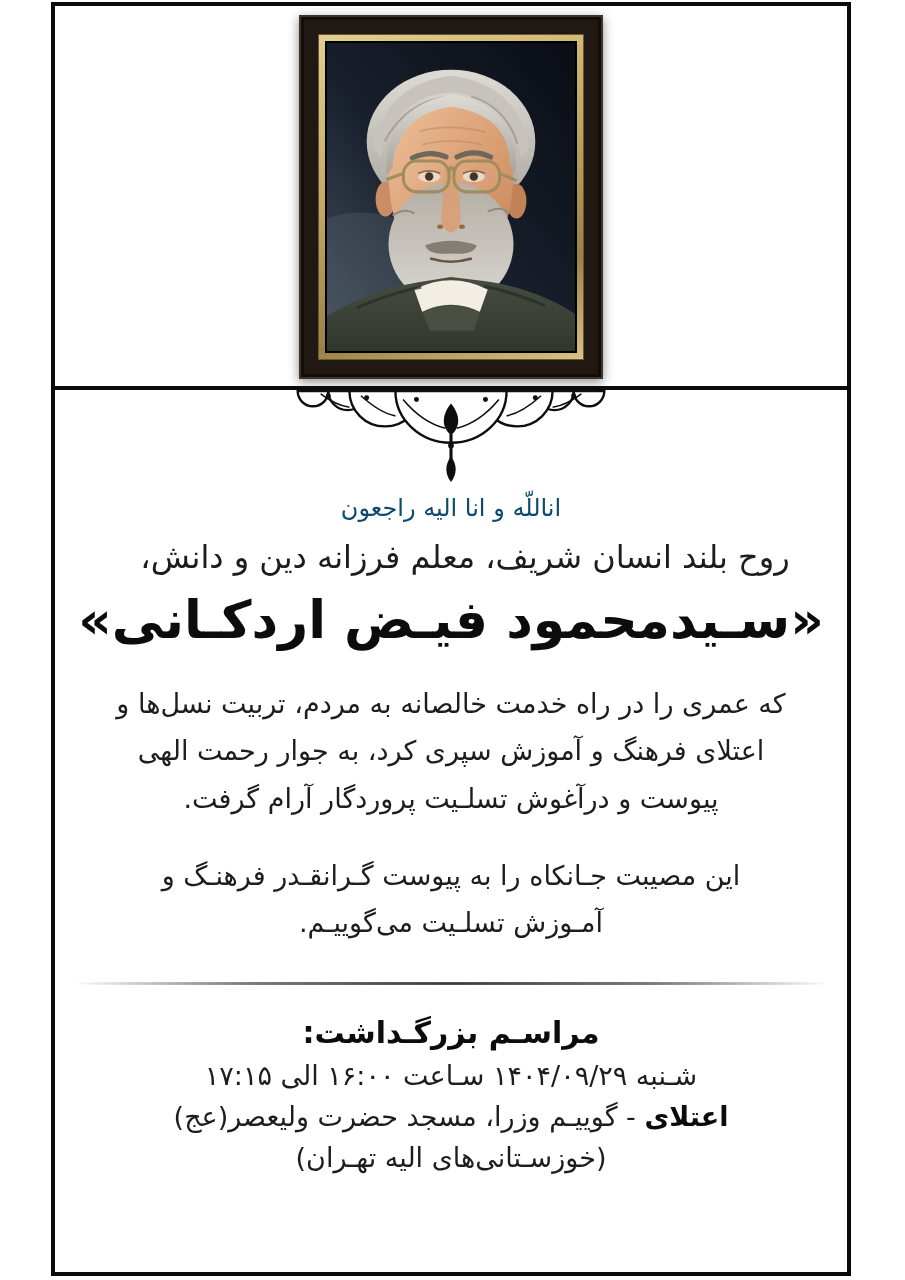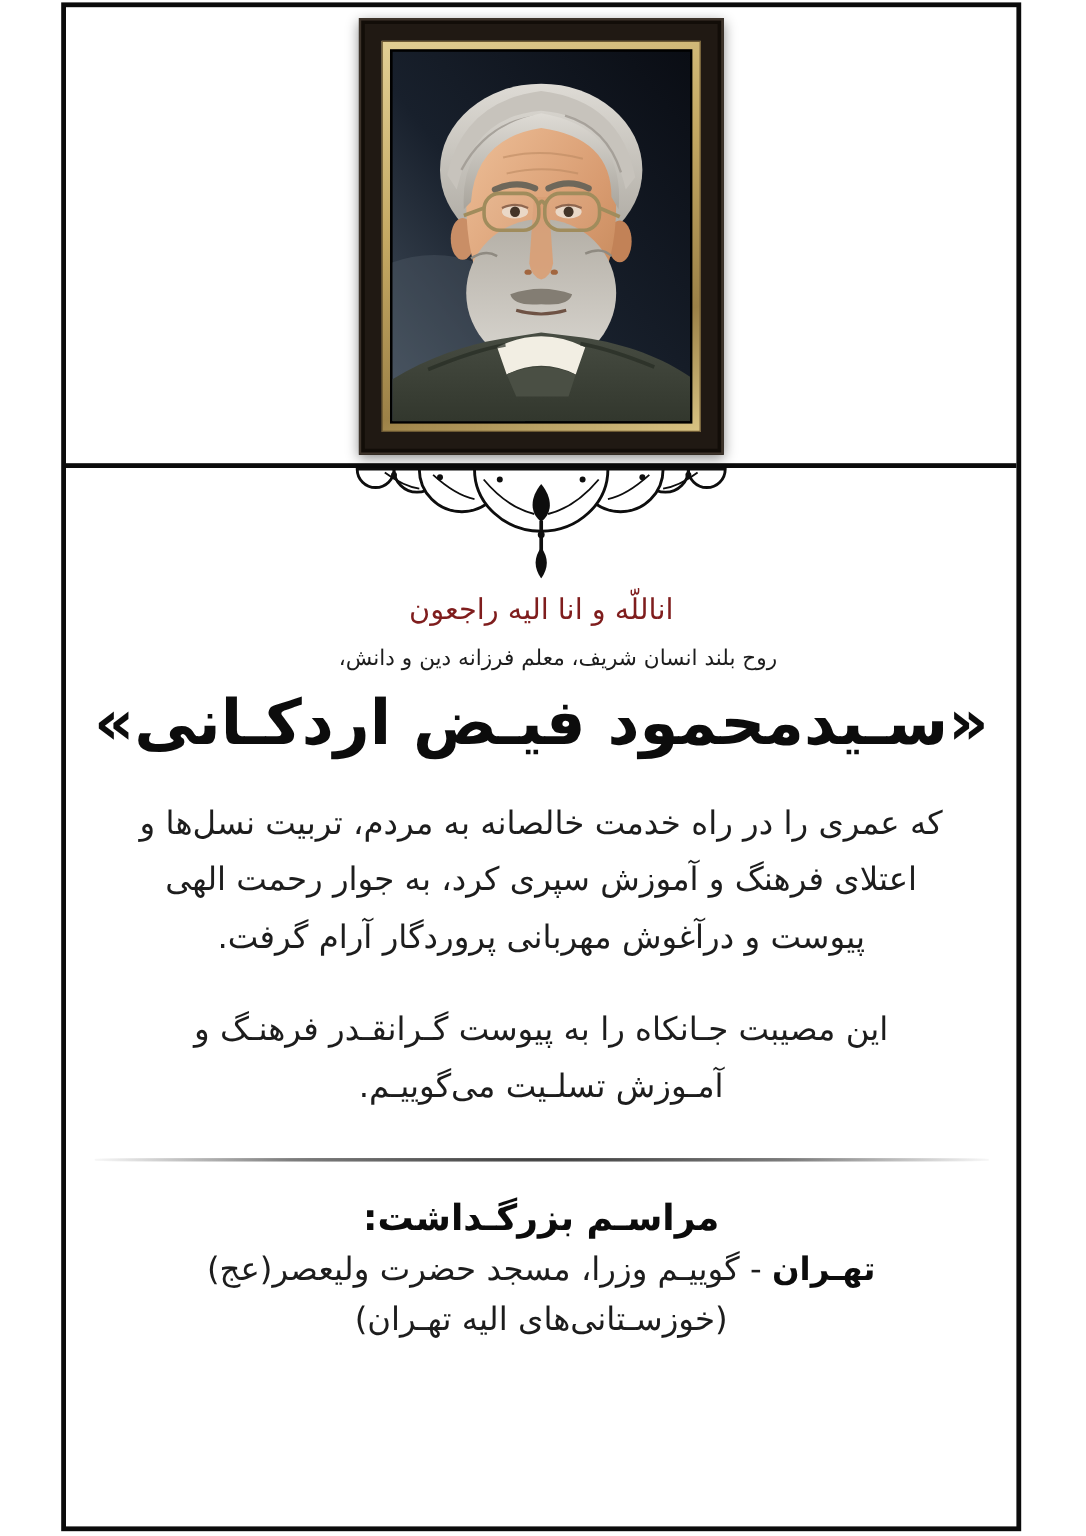--- a/index.html
+++ b/index.html
@@ -12,22 +12,22 @@
     box-shadow:inset 0 0 0 2px #3d332a, inset 0 0 0 5px #120d08, 0 3px 10px rgba(0,0,0,.45);}
   .frame-gold{background:linear-gradient(160deg,#e2cf94 0%,#c4a862 40%,#9c8147 75%,#d9c484 100%);
     padding:7px;box-shadow:inset 0 0 0 1px #6b5833;}
   .frame-inner{background:#000;padding:2px;}
   .portrait-svg{display:block;}
   
   .ornament-row{margin-top:7px;border-top:4px solid #0b0b0b;height:96px;text-align:center;}
   .ornament-row svg{display:block;margin:0 auto;}
   
   .content{direction:rtl;text-align:center;color:#1d1d1d;}
-  .istirja{margin-top:8px;font-size:24px;color:#7f1d1d;}
-  .intro{margin-top:16px;font-size:18px;padding-left:28px;}
+  .istirja{margin-top:8px;font-size:24px;color:#0c4a6e;}
+  .intro{margin-top:16px;font-size:32px;padding-left:28px;}
   .deceased-name{margin-top:14px;font-size:52px;font-weight:700;color:#0c0c0c;letter-spacing:0;}
   .body-par{margin:30px auto 0;width:705px;font-size:27px;line-height:1.75;}
   .body-par2{margin:30px auto 0;width:660px;font-size:27px;line-height:1.75;}
   .soft-divider{margin:36px auto 0;width:745px;height:3px;
     background:radial-gradient(ellipse 52% 160% at center,#3a3a3a 0%,#7e7e7e 55%,rgba(255,255,255,0) 99%);}
   .ceremony-heading{margin-top:30px;font-size:30px;font-weight:700;color:#0c0c0c;}
   .ceremony-line{margin-top:10px;font-size:27px;}
   .city{font-weight:700;color:#0c0c0c;}
 </style>
 </head>
@@ -145,23 +145,24 @@
           <circle cx="298" cy="6" r="2.6"></circle>
         <circle cx="170" cy="58" r="3"></circle>
       </g>
     </svg>
   </div>
 
   <div class="content">
     <div class="istirja">اناللّه و انا الیه راجعون</div>
     <div class="intro">روح بلند انسان شریف، معلم فرزانه دین و دانش،</div>
     <div class="deceased-name">«سـیدمحمود فیـض اردکـانی»</div>
-    <div class="body-par">که عمری را در راه خدمت خالصانه به مردم، تربیت نسل‌ها و اعتلای فرهنگ و آموزش سپری کرد، به جوار رحمت الهی پیوست و درآغوش مهربانی پروردگار آرام گرفت.</div>
+    <div class="body-par">که عمری را در راه خدمت خالصانه به مردم، تربیت نسل‌ها و اعتلای فرهنگ و آموزش سپری کرد، به جوار رحمت الهی پیوست و درآغوش تسلـیت پروردگار آرام گرفت.</div>
     <div class="body-par2">این مصیبت جـانکاه را به پیوست گـرانقـدر فرهنـگ و آمـوزش تسلـیت می‌گوییـم.</div>
 
     <div class="soft-divider"></div>
 
     <div class="ceremony-heading">مراسـم بزرگـداشت:</div>
-    <div class="ceremony-line"><span class="city">تهـران</span><span> - گوییـم وزرا، مسجد حضرت ولیعصر(عج)</span></div>
+    <div class="ceremony-line">شـنبه ۱۴۰۴/۰۹/۲۹  سـاعت ۱۶:۰۰ الی ۱۷:۱۵</div>
+    <div class="ceremony-line"><span class="city">اعتلای</span><span> - گوییـم وزرا، مسجد حضرت ولیعصر(عج)</span></div>
     <div class="ceremony-line">(خوزسـتانی‌های الیه تهـران)</div>
   </div>
 
 </div>
 
 </body></html>

